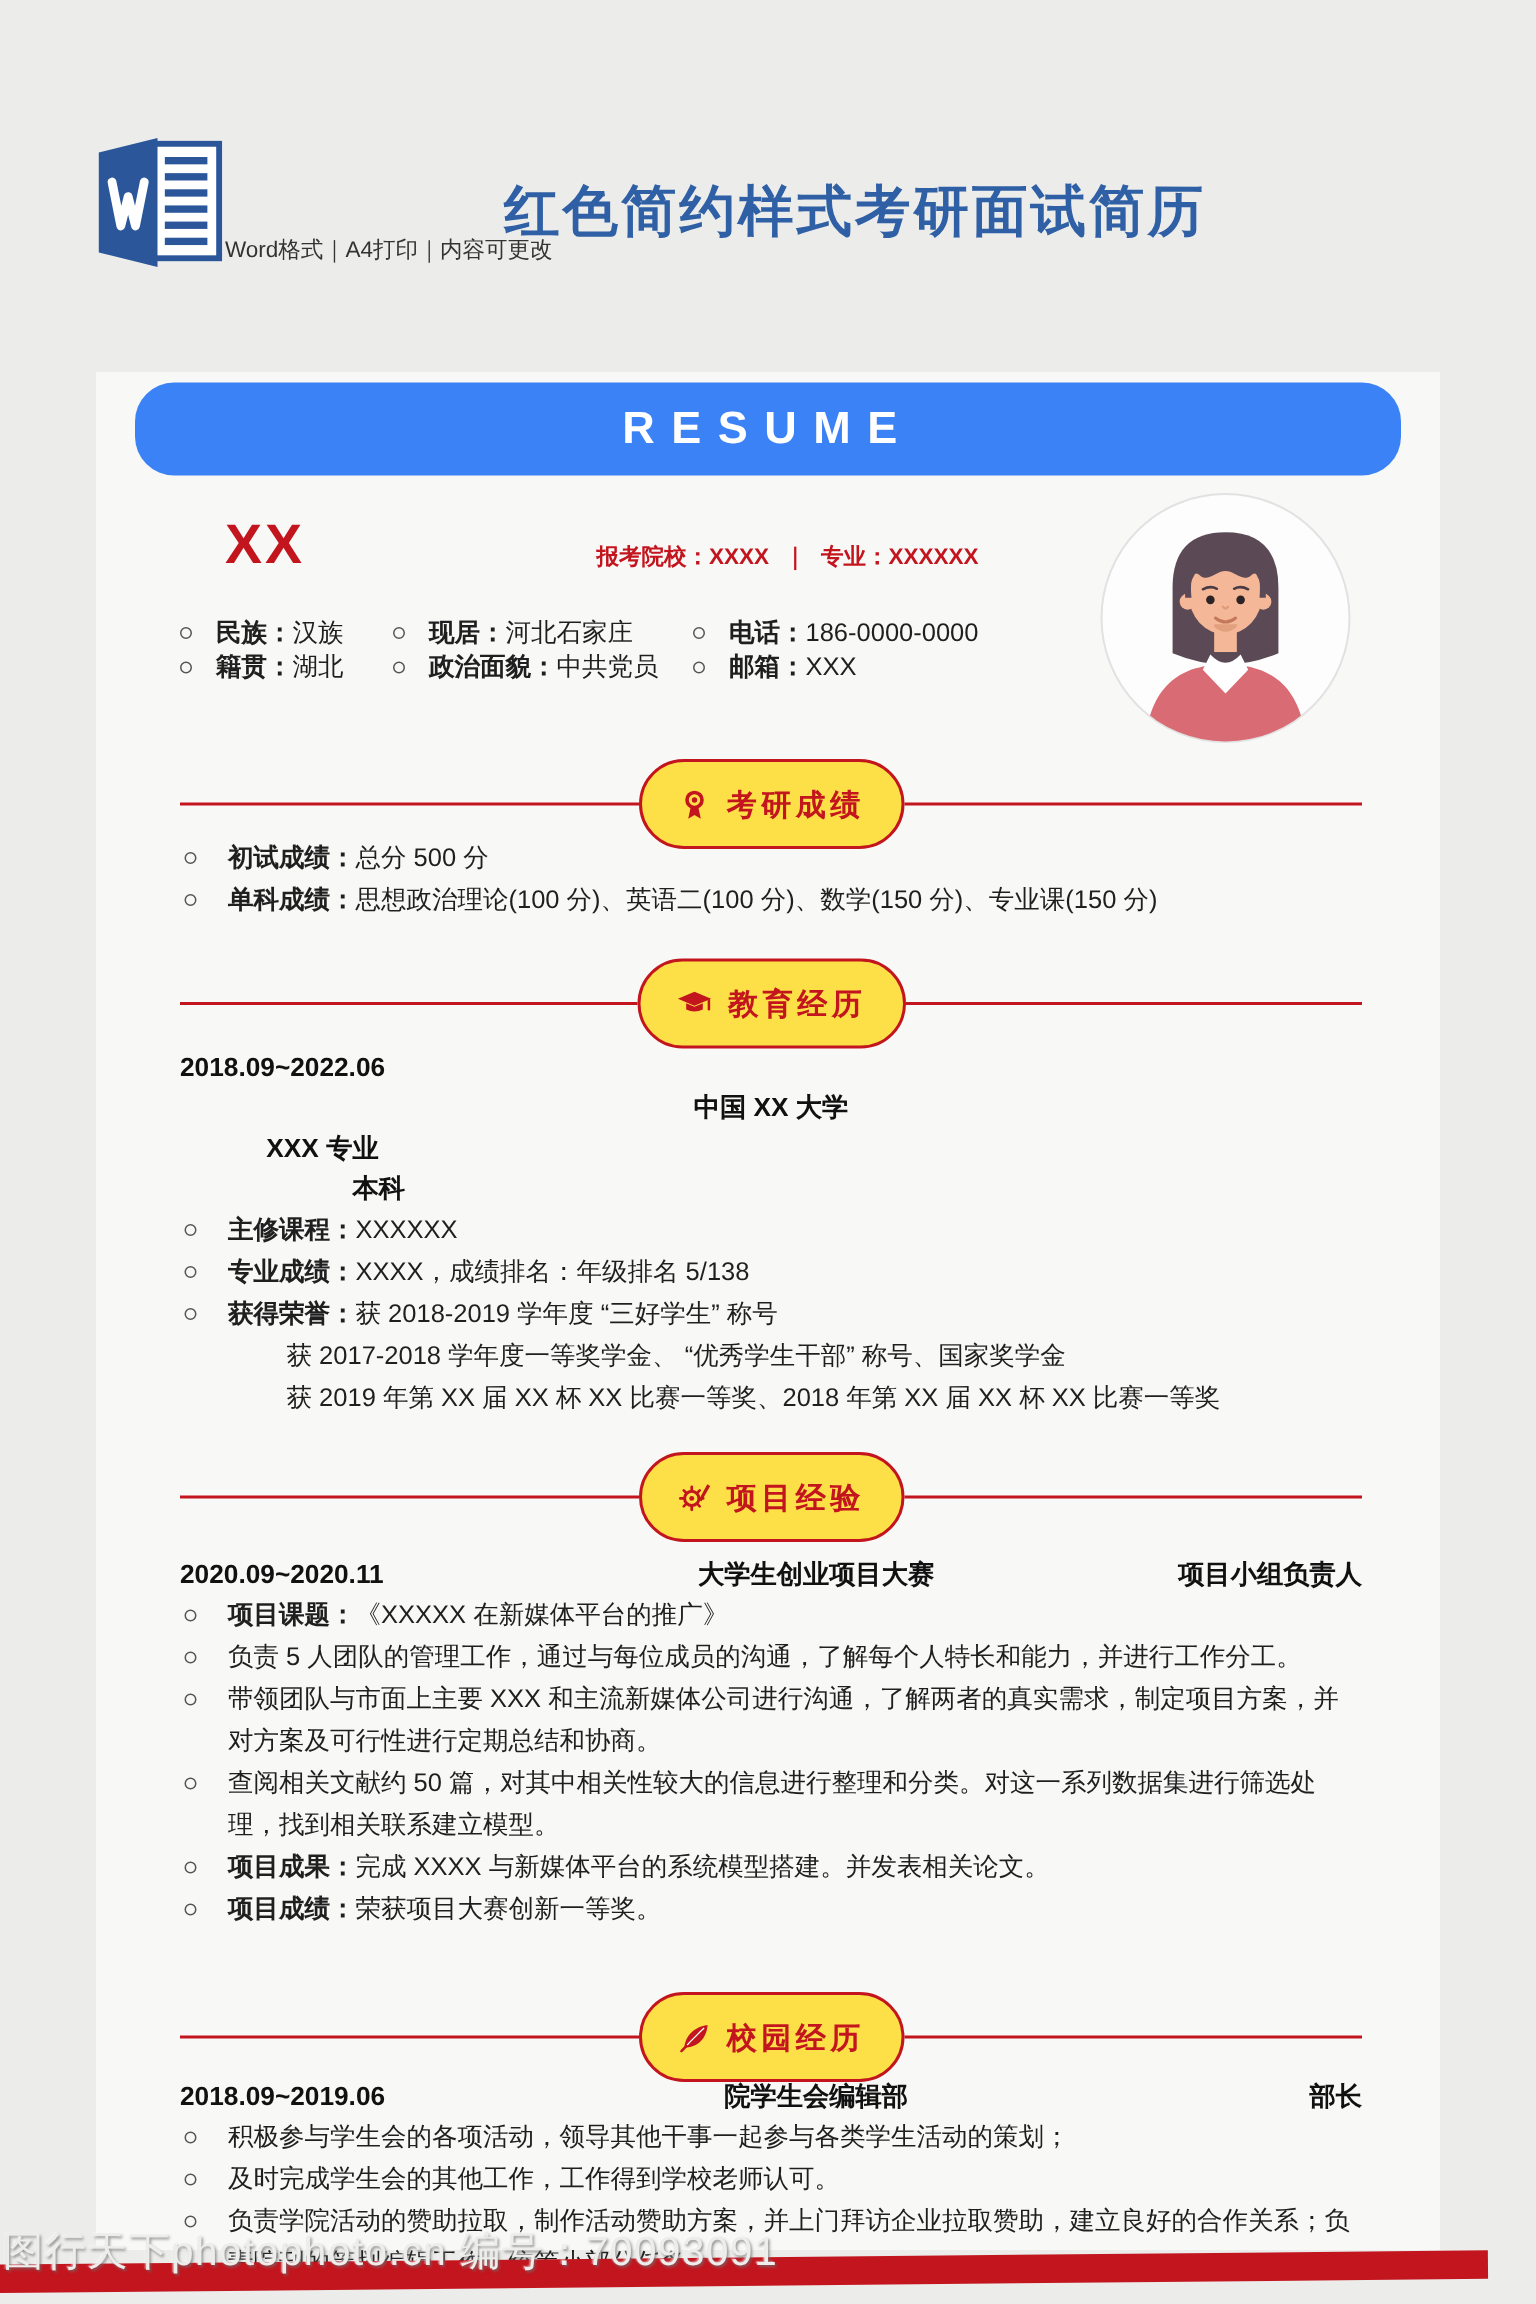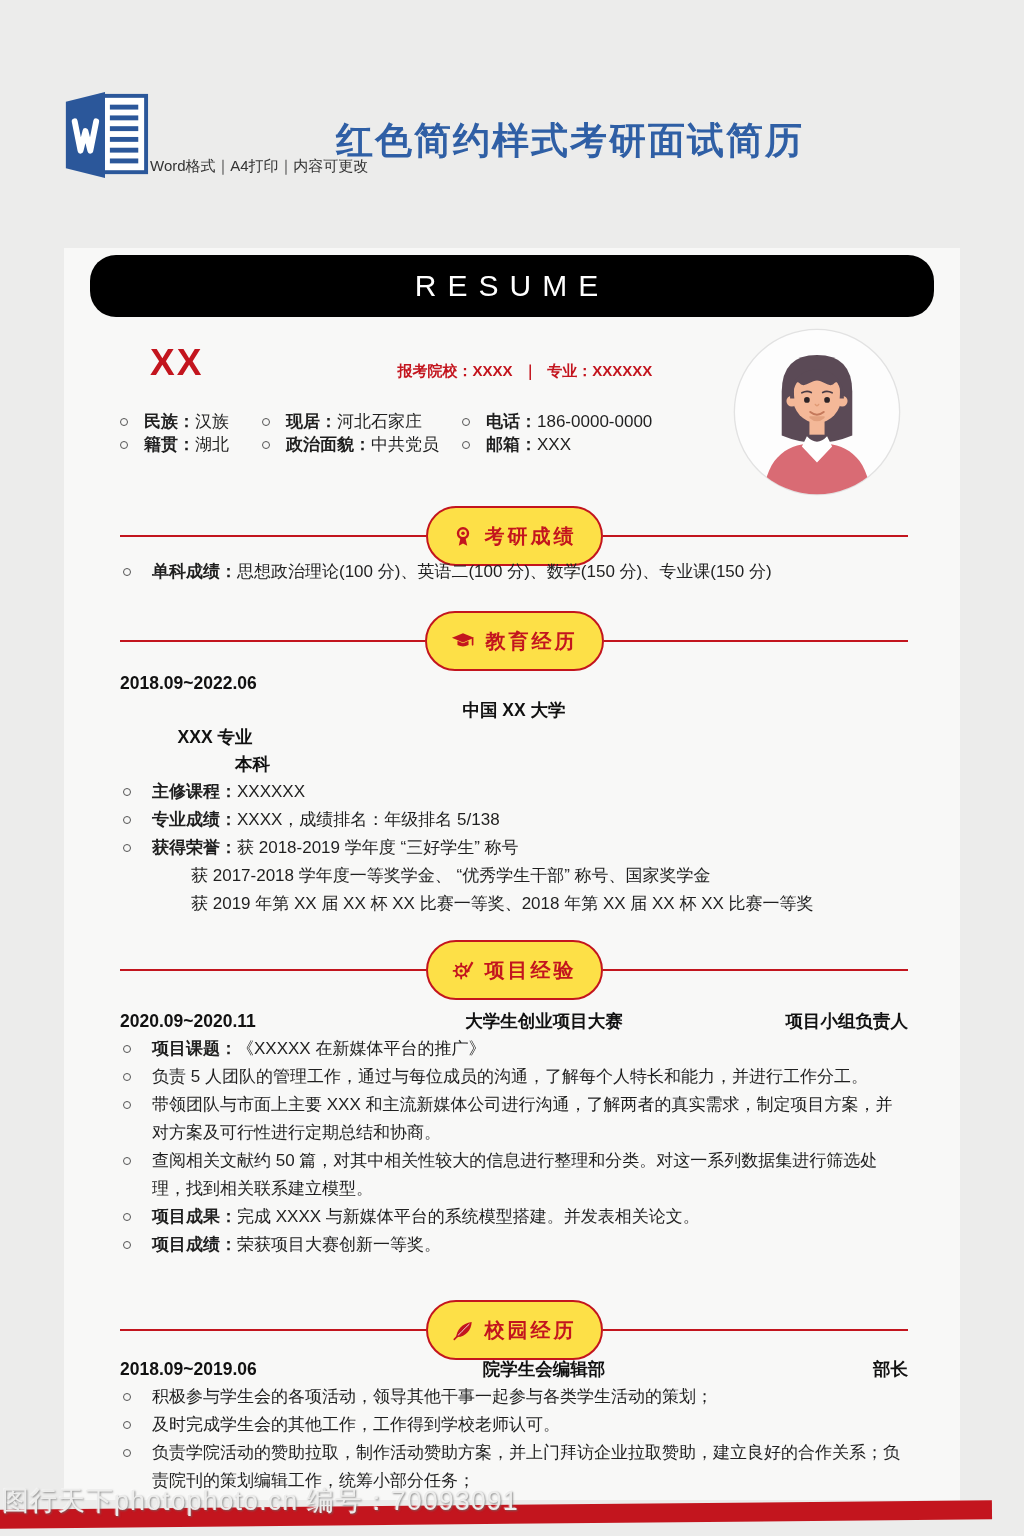--- a/index.html
+++ b/index.html
@@ -25,23 +25,23 @@
   }
 
   
   .paper {
     position:absolute; left:64px; top:248px;
     width:896px; height:1252px;
     background:#F8F8F7;
   }
   .banner {
     position:absolute; left:26px; top:7px; width:844px; height:62px;
-    background:#000000; border-radius:26px;
+    background:#3b82f6; border-radius:26px;
     color:#FFFFFF; display:flex; align-items:center; justify-content:center;
-    font-size:30px; letter-spacing:11px; font-weight:400;
+    font-size:30px; letter-spacing:11px; font-weight:700;
   }
 
   .name {
     position:absolute; left:86px; top:94px;
     font-size:37px; font-weight:bold; color:#C3151E; letter-spacing:2px;
   }
   .apply-line {
     position:absolute; left:236px; top:114px; width:450px;
     text-align:center; font-size:15px; font-weight:bold; color:#C3151E;
     white-space:nowrap;
@@ -187,20 +187,24 @@
           <circle cx="11" cy="8.3" r="5" fill="none" stroke="#C3151E" stroke-width="2.4"></circle>
           <circle cx="11" cy="8.3" r="1.8" fill="#C3151E"></circle>
         </svg>
         <span class="sec-title">考研成绩</span>
       </div>
       <div class="line"></div>
     </div>
     <ul class="bullets m-scores">
       <li>
           <span class="dot-col"><span class="dot"></span></span>
+          <div class="b-body"><span class="b-label">初试成绩：</span><span class="b-text">总分 500 分</span></div>
+        </li>
+      <li>
+          <span class="dot-col"><span class="dot"></span></span>
           <div class="b-body"><span class="b-label">单科成绩：</span><span class="b-text">思想政治理论(100 分)、英语二(100 分)、数学(150 分)、专业课(150 分)</span></div>
         </li>
     </ul>
 
     <div class="divider dv-edu">
       <div class="line"></div>
       <div class="pill">
         <svg viewBox="0 0 26 22" width="24" height="21" aria-hidden="true">
           <polygon points="13,2 25,7 13,12 1,7" fill="#C3151E"></polygon>
           <path d="M7 10.2 L7 14.8 Q13 17.8 19 14.8 L19 10.2 L13 12.8 Z" fill="#C3151E"></path>

